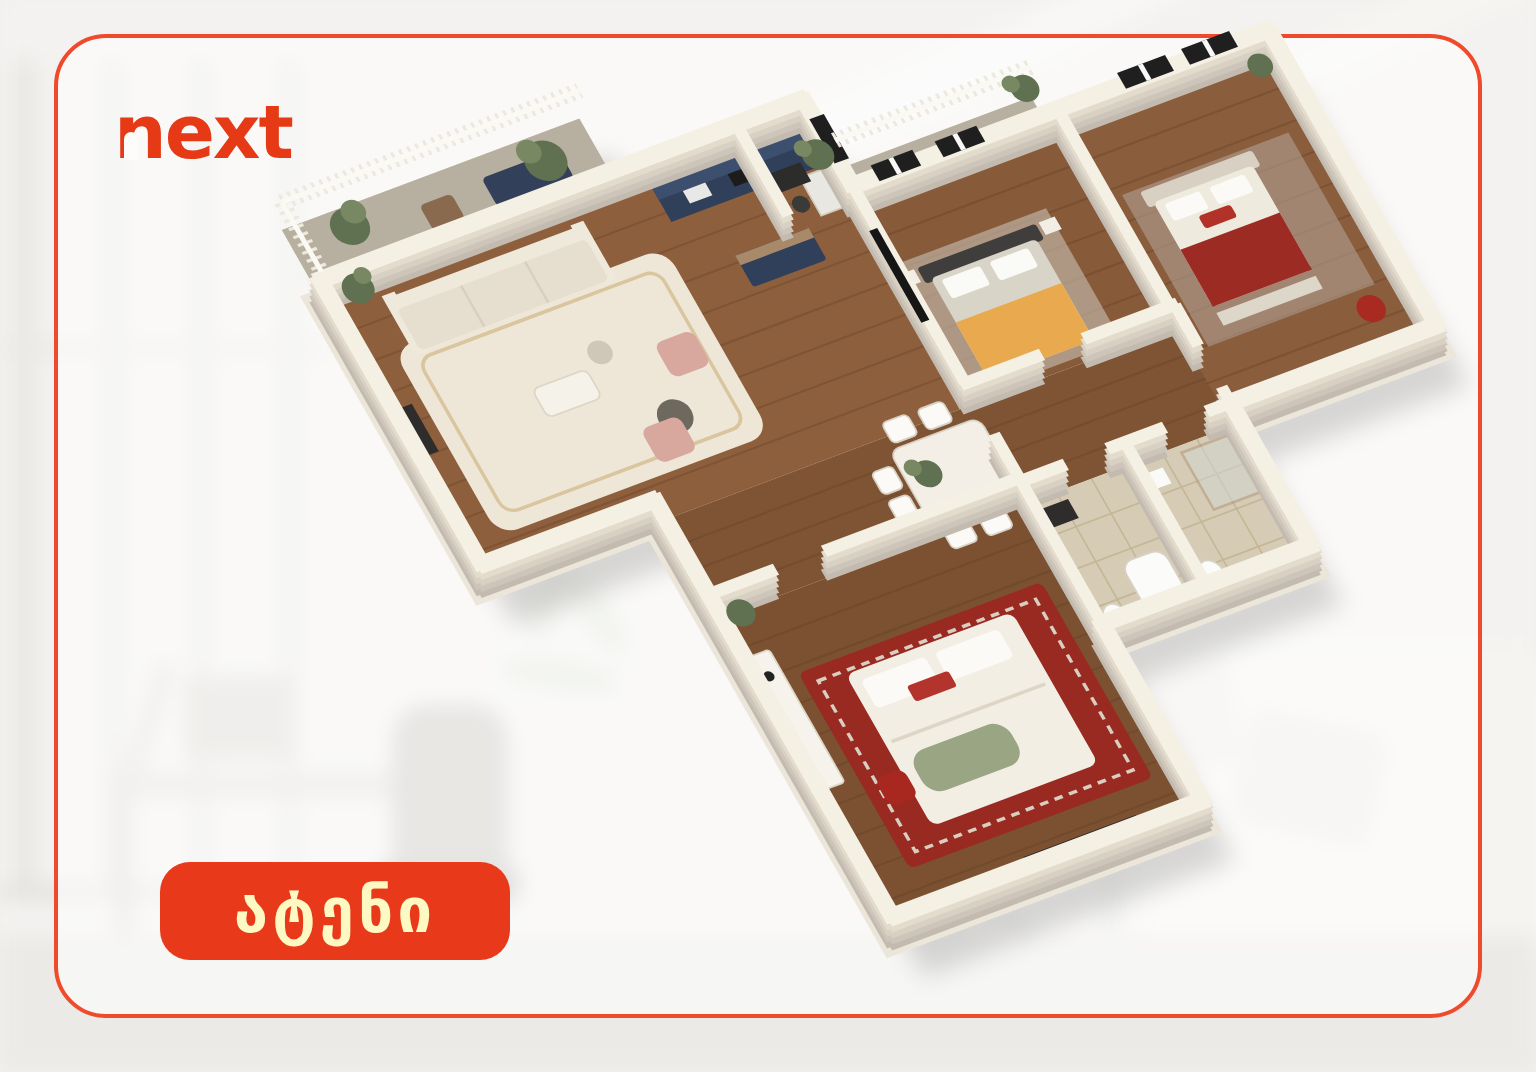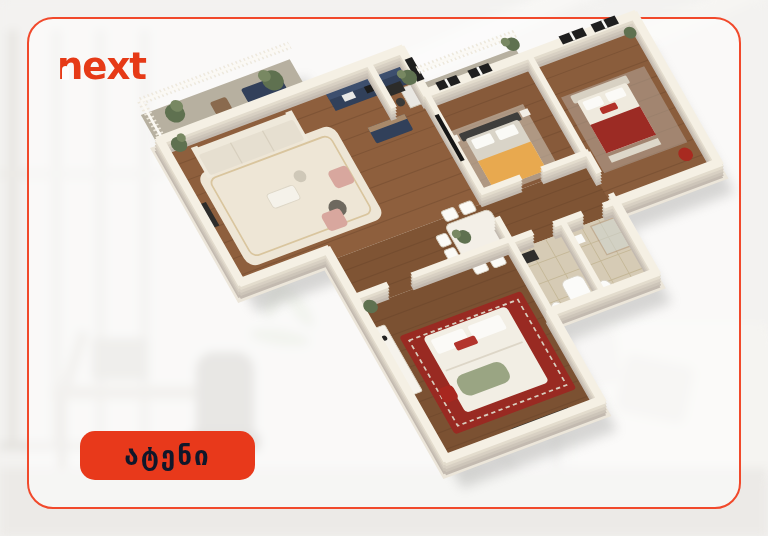--- a/index.html
+++ b/index.html
@@ -36,22 +36,22 @@
   
   .logo { position:absolute; left:57px; top:50px; color:#e63a17; line-height:0.92;
     font-weight:bold; letter-spacing:-1px; }
   .logo .l1 { font-size:37px; position:relative; display:block; }
   .logo .l2 { font-size:32px; letter-spacing:0.5px; display:block; }
   .door-notch { position:absolute; left:5px; top:16px; width:7px; height:14px;
     background:#fdfcfb; border-radius:4px 4px 0 0; }
 
   
   .badge { position:absolute; left:80px; top:431px; width:175px; height:49px;
-    background:#e8391b; border:none; border-radius:15px; color:#0f172a;
-    font-size:26px; font-weight:bold; letter-spacing:2px;
+    background:#e8391b; border:none; border-radius:15px; color:#fef9c3;
+    font-size:31px; font-weight:bold; letter-spacing:2px;
     display:flex; align-items:center; justify-content:center; cursor:pointer;
     font-family:"DejaVu Sans","Liberation Sans",sans-serif; }
 
   
   svg.plan { position:absolute; left:0; top:0; }
   .wo { stroke:currentColor; stroke-width:10; fill:none; }
   .wn { stroke:currentColor; stroke-width:7;  fill:none; }
 </style>
 </head>
 <body>

